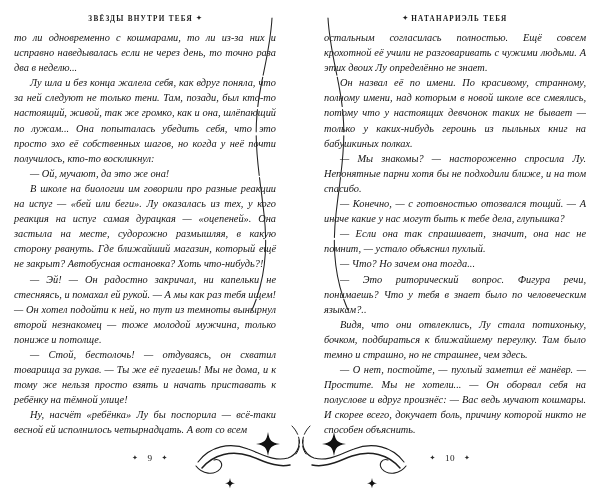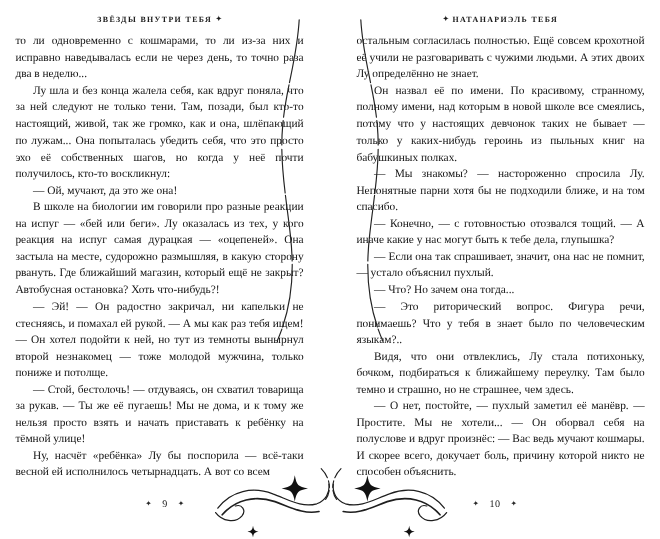--- a/index.html
+++ b/index.html
@@ -50,20 +50,21 @@
     line-height: 15.1px;
     text-align: justify;
     text-justify: inter-word;
     hyphens: manual;
     -webkit-hyphens: manual;
     color: #131313;
   }
   .body-text p {
     margin: 0;
     text-indent: 16px;
+    font-style: italic;
   }
   .body-text p.noindent { text-indent: 0; }
 
   .folio {
     position: absolute;
     bottom: 27px;
     width: 100%;
     left: 0;
     text-align: center;
     font-size: 9.2px;

